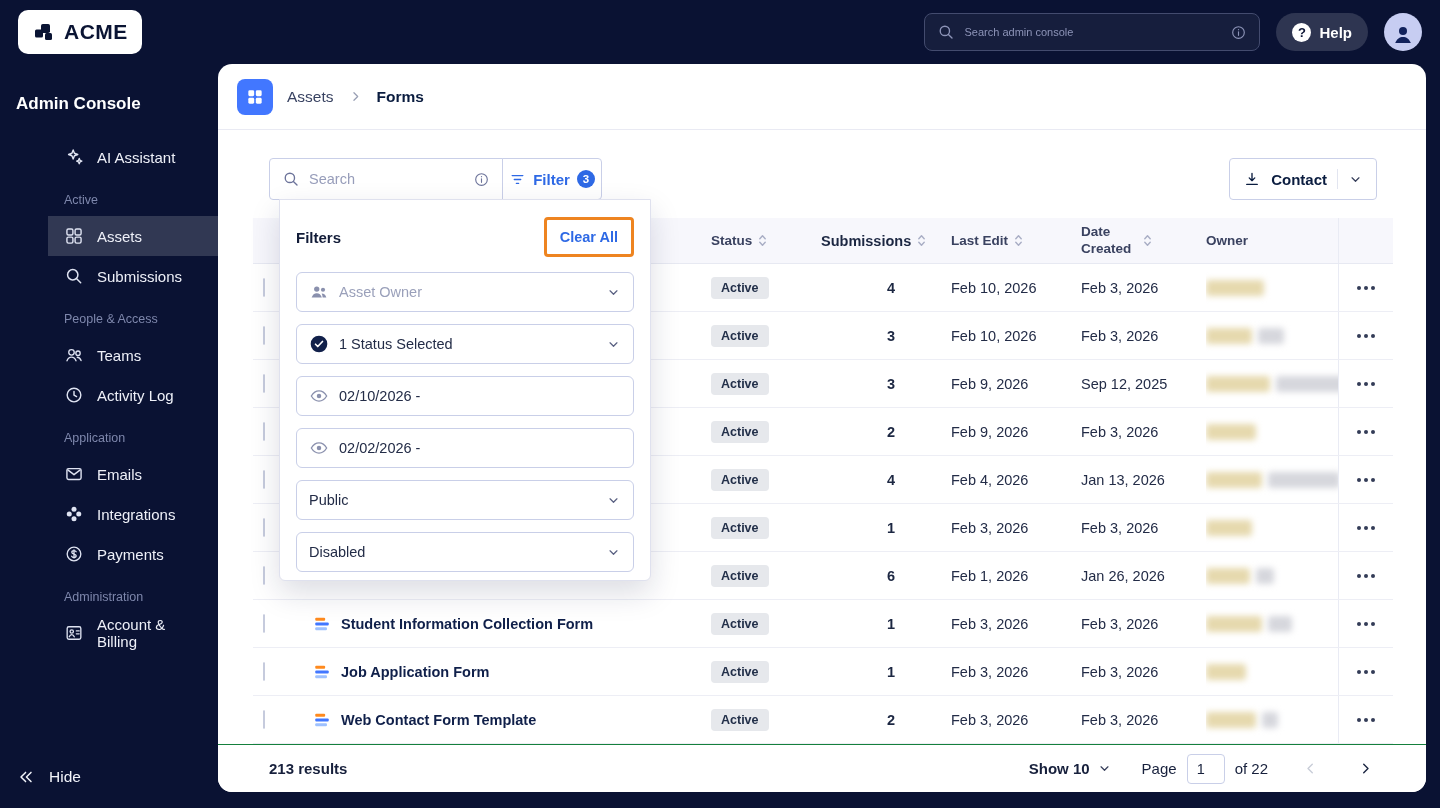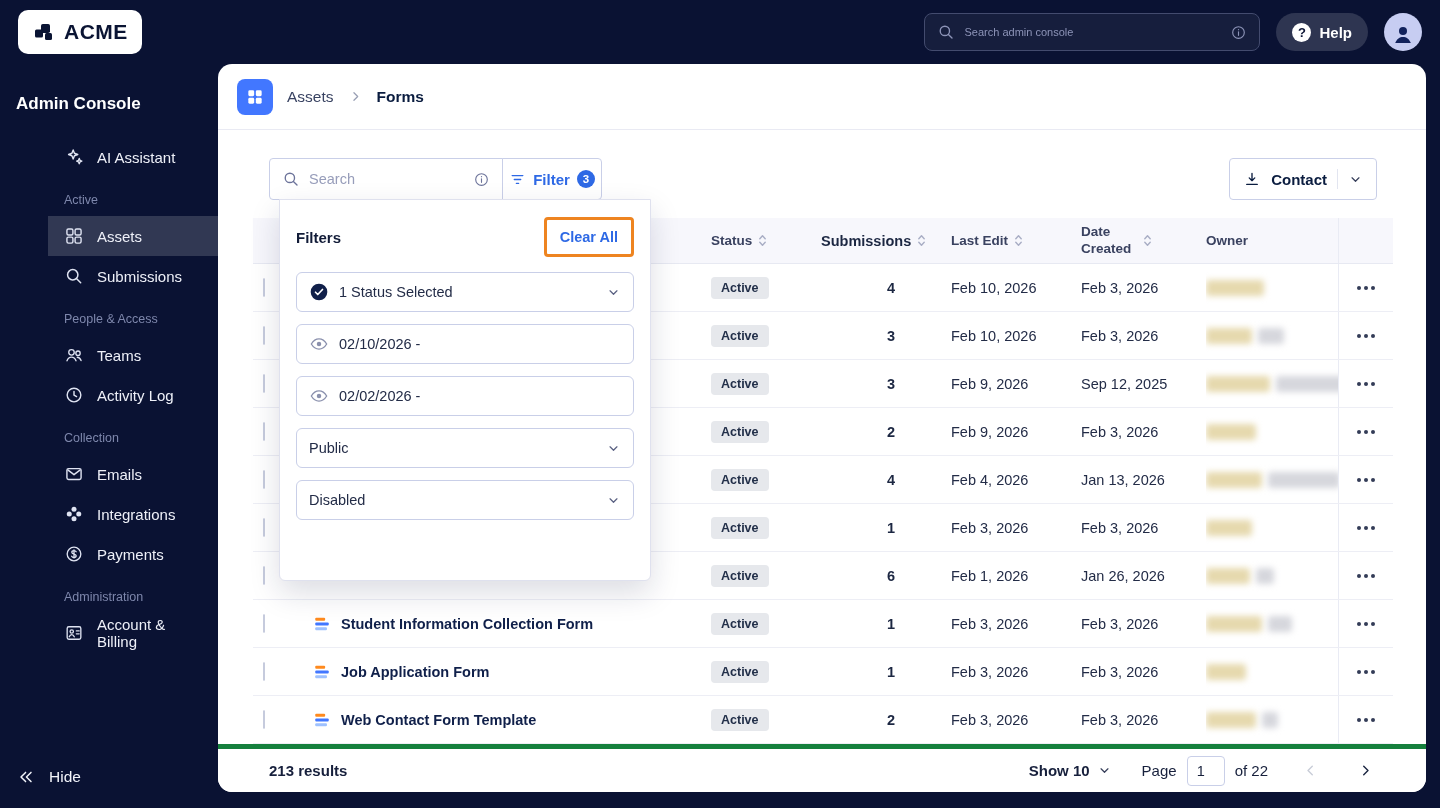--- a/index.html
+++ b/index.html
@@ -100,21 +100,21 @@
   .c-owner{position:relative;height:100%;display:flex;align-items:center;gap:6px;overflow:hidden;}
   .blur-blk{height:16px;border-radius:3px;filter:blur(3px);flex:none;}
   .blur-tan{background:#e6d9ae;}
   .blur-gray{background:#d6d7dd;}
   .c-act{border-left:1px solid #e9ebf4;height:100%;display:flex;align-items:center;
     justify-content:center;}
   .dots{display:flex;gap:3px;background:none;border:none;cursor:pointer;padding:8px 6px;}
   .dots i{width:4px;height:4px;border-radius:50%;background:#333c57;display:block;}
 
   
-  .card-footer{position:absolute;left:0;right:0;bottom:0;height:48px;border-top:5px solid #15803d;
+  .card-footer{position:absolute;left:0;right:0;bottom:0;height:48px;border-top:1px solid #15803d;
     background:#fff;display:flex;align-items:center;justify-content:space-between;
     padding:0 48px 0 51px;}
   .results{font-size:15px;font-weight:600;color:#17203c;}
   .pager{display:flex;align-items:center;}
   .show-btn{display:flex;align-items:center;gap:7px;background:none;border:none;cursor:pointer;
     font-size:15px;font-weight:600;color:#17203c;font-family:inherit;padding:0;}
   .show-btn svg{width:15px;height:15px;color:#39415c;}
   .page-label{font-size:15px;color:#17203c;margin-left:30px;}
   .page-input{width:38px;height:30px;border:1px solid #c9cfe8;border-radius:4px;margin-left:10px;
     font-size:14.5px;color:#17203c;padding:0 0 0 9px;font-family:inherit;}
@@ -216,21 +216,21 @@
         </svg>
         <span>Teams</span>
       </div>
       <div class="side-item">
         <svg viewBox="0 0 24 24" fill="none" stroke="currentColor" stroke-width="1.7" stroke-linecap="round">
           <circle cx="12" cy="12" r="8.2"></circle>
           <path d="M12 7.6V12l3.1 1.9"></path>
         </svg>
         <span>Activity Log</span>
       </div>
-      <div class="section-label">Collection</div>
+      <div class="section-label">Application</div>
       <div class="side-item">
         <svg viewBox="0 0 24 24" fill="none" stroke="currentColor" stroke-width="1.7" stroke-linejoin="round">
           <rect x="3.5" y="5.5" width="17" height="13" rx="2"></rect>
           <path d="M4.5 7l7.5 5.8L19.5 7"></path>
         </svg>
         <span>Emails</span>
       </div>
       <div class="side-item">
         <svg viewBox="0 0 24 24" fill="currentColor">
           <circle cx="12" cy="6.3" r="3"></circle>
@@ -593,20 +593,32 @@
   </footer>
 
   <div class="filter-panel">
     <div class="fp-head">
       <span class="fp-title">Filters</span>
       <span class="annotation">
         <button class="clear-all">Clear All</button>
       </span>
     </div>
     <div id="filter-controls">
+        <div class="fctrl muted">
+          <svg class="lead" viewBox="0 0 24 24" fill="currentColor">
+            <circle cx="9.3" cy="8.5" r="3.2"></circle>
+            <path d="M3.2 18.6c1-3.4 3.3-5.1 6.1-5.1s5.1 1.7 6.1 5.1z"></path>
+            <circle cx="16.8" cy="9.3" r="2.5"></circle>
+            <path d="M15.2 13.8c2.8 0 4.8 1.6 5.6 4.8h-4.4c-.2-1.9-.6-3.3-1.2-4.8z"></path>
+          </svg>
+          <span class="fctrl-text">Asset Owner</span>
+          <svg class="tail" viewBox="0 0 24 24" fill="none" stroke="currentColor" stroke-width="2" stroke-linecap="round" stroke-linejoin="round">
+            <path d="M6.5 9.3l5.5 5.5 5.5-5.5"></path>
+          </svg>
+        </div>
         <div class="fctrl">
           <svg class="lead" viewBox="0 0 24 24">
             <circle cx="12" cy="12" r="10" fill="#11204a"></circle>
             <path d="M7.8 12.3l2.7 2.7 5.7-6" fill="none" stroke="#ffffff" stroke-width="2" stroke-linecap="round" stroke-linejoin="round"></path>
           </svg>
           <span class="fctrl-text">1 Status Selected</span>
           <svg class="tail" viewBox="0 0 24 24" fill="none" stroke="currentColor" stroke-width="2" stroke-linecap="round" stroke-linejoin="round">
             <path d="M6.5 9.3l5.5 5.5 5.5-5.5"></path>
           </svg>
         </div>

